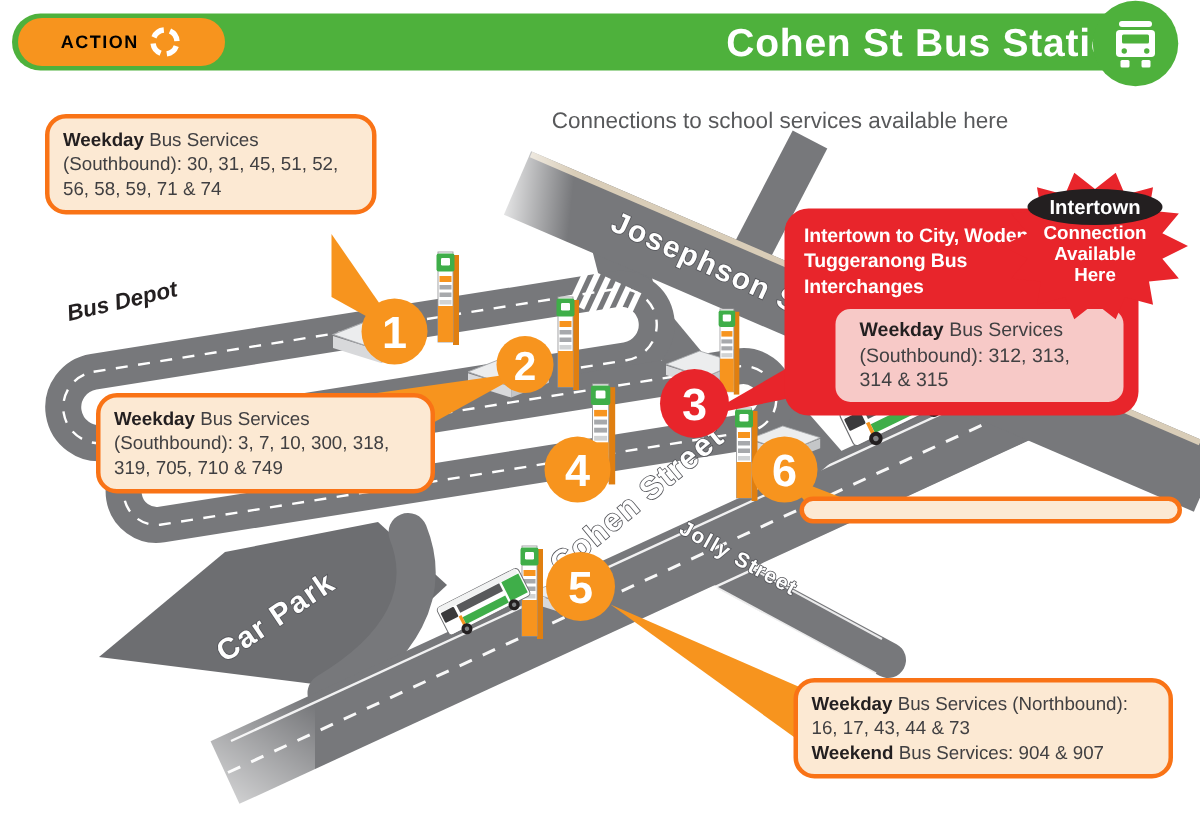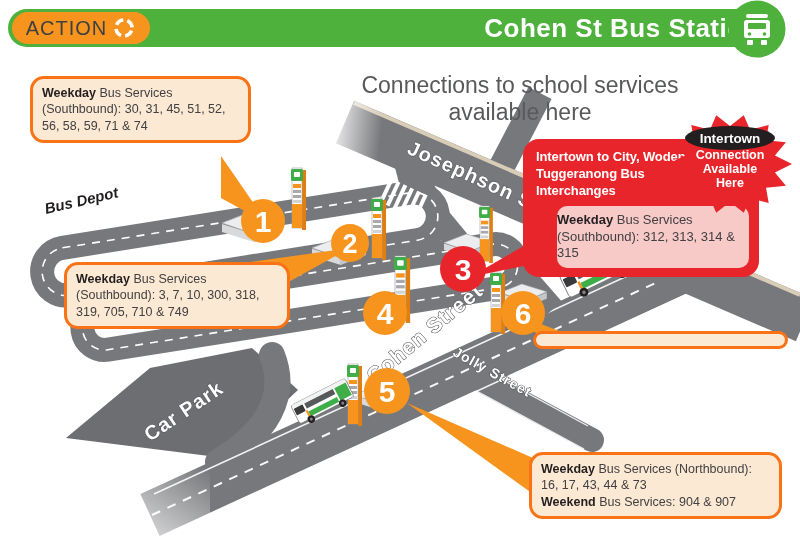--- a/index.html
+++ b/index.html
@@ -15,26 +15,26 @@
   }
   .header-title{
     position:absolute;left:0;top:0;width:100%;height:38px;line-height:38px;
     text-align:right;color:#fff;font-weight:bold;font-size:26px;letter-spacing:.5px;
   }
   .logo-pill{
     position:absolute;left:4px;top:3px;width:138px;height:32px;border-radius:16px;
     background:#F7941E;display:flex;align-items:center;justify-content:center;gap:5px;
     z-index:11;
   }
-  .logo-pill span{color:#404040;font-weight:normal;font-size:20px;letter-spacing:1px;}
+  .logo-pill span{color:#000000;font-weight:bold;font-size:12px;letter-spacing:1px;}
   .bus-badge{position:absolute;left:728px;top:0px;width:58px;height:58px;z-index:11;}
   
   .subtitle{
     position:absolute;left:320px;top:72px;width:400px;text-align:center;
-    color:#58595B;font-size:23px;z-index:3;
+    color:#58595B;font-size:15px;z-index:3;
   }
   
   #map{position:absolute;left:0;top:0;z-index:1;}
   .street-lbl{
     fill:#fff;stroke:#54555A;stroke-width:1.1px;paint-order:stroke;
     font-weight:bold;letter-spacing:1px;
   }
   .area-lbl-dark{fill:#231F20;font-weight:bold;font-style:italic;}
   
   .callout{
@@ -50,21 +50,21 @@
   #intertown{
     position:absolute;left:523px;top:139px;width:236px;background:#E8252B;
     border-radius:16px;z-index:5;padding-bottom:9px;
   }
   #intertown .heading{
     color:#fff;font-weight:bold;font-size:13px;line-height:1.3;
     padding:10px 40px 0 13px;letter-spacing:-.1px;
   }
   #intertown .inner{
     margin:6px 10px 0 34px;background:#F7C9C7;border-radius:10px;
-    padding:6px 0;font-size:13px;line-height:1.3;color:#414042;
+    padding:6px 16px;font-size:13px;line-height:1.3;color:#414042;
   }
   #intertown .inner .seg b{color:#231F20;}
   #starburst{position:absolute;left:668px;top:112px;z-index:6;}
   .badge-title{fill:#fff;font-weight:bold;font-size:13.5px;}
   .badge-line{fill:#fff;font-weight:bold;font-size:12.5px;}
 </style>
 </head>
 <body>
 
 <svg id="map" width="800" height="545" viewBox="0 0 800 545">

